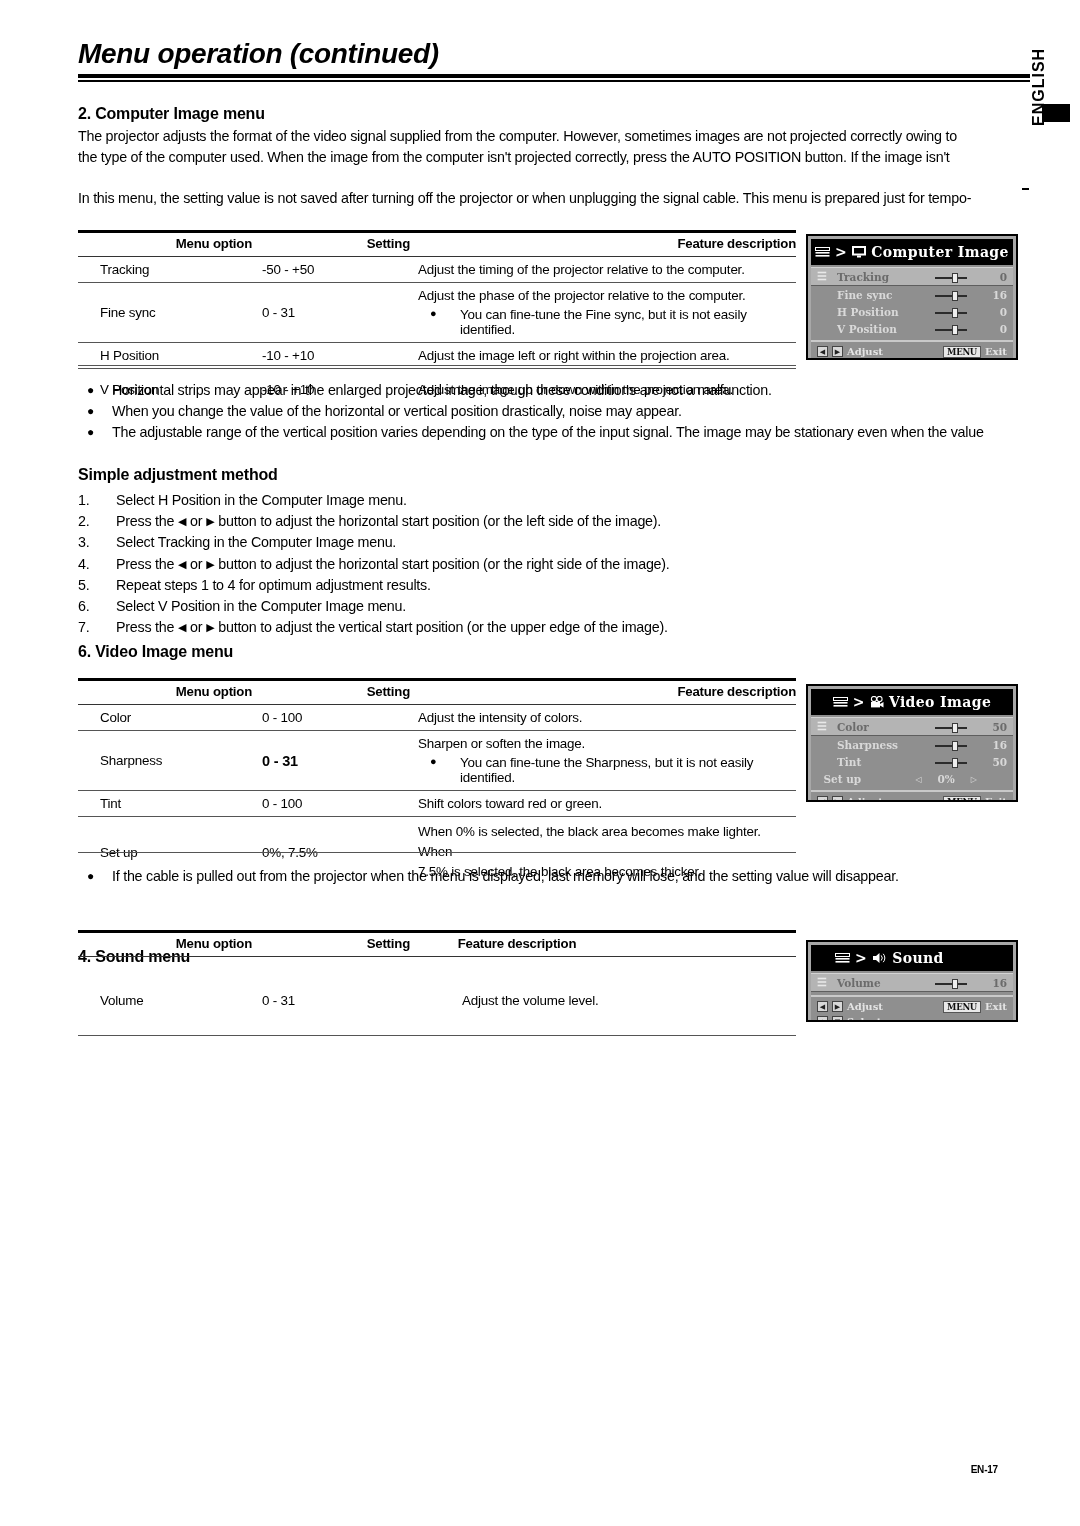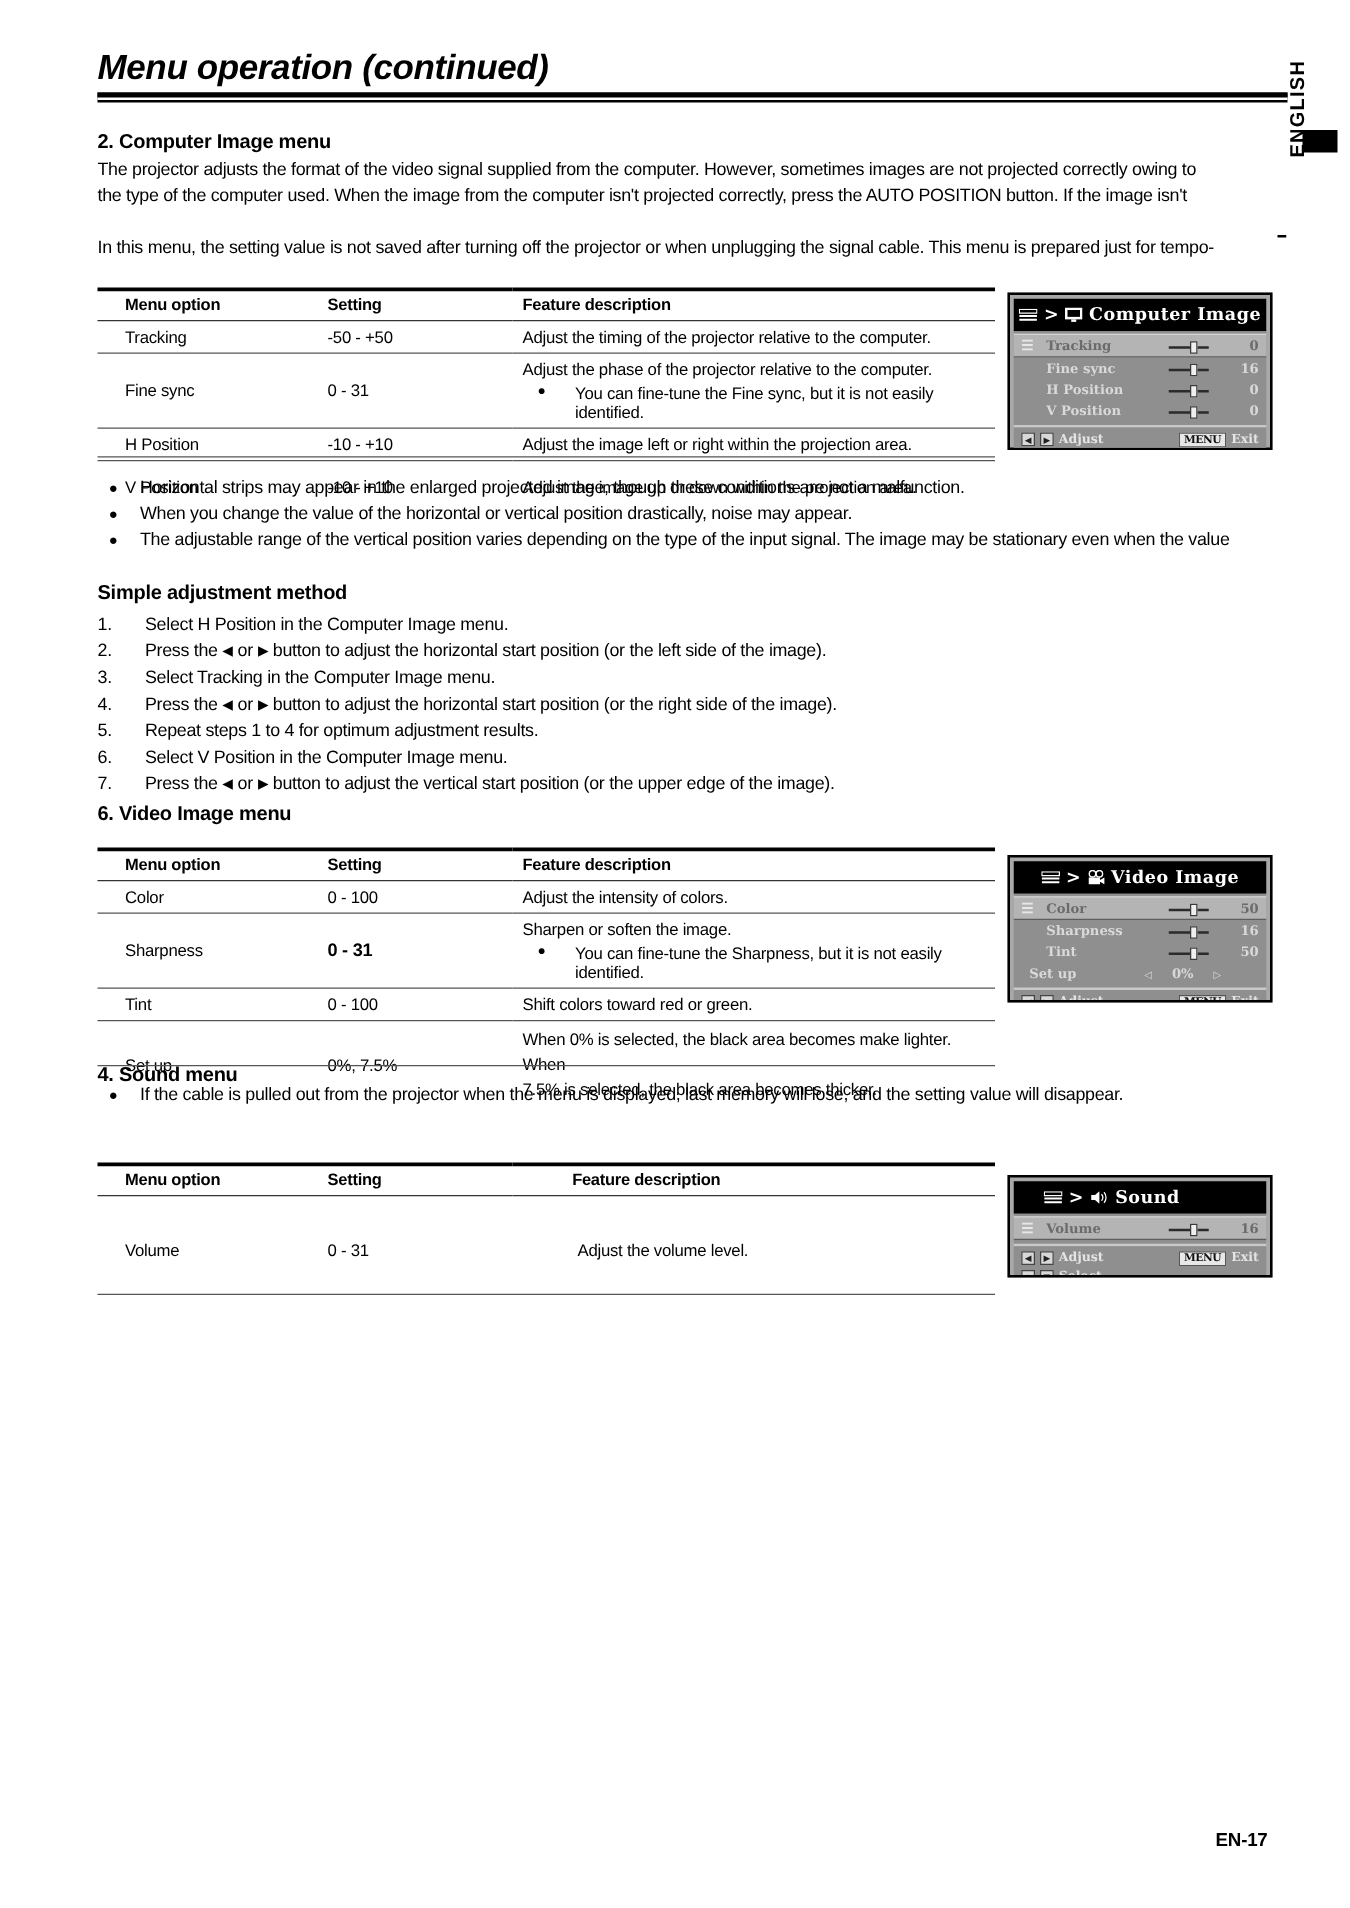--- a/index.html
+++ b/index.html
@@ -137,21 +137,21 @@
 
   
   .tbl {
     position: absolute;
     border-collapse: collapse;
     font-size: 13.4px;
     letter-spacing: -0.2px;
   }
   .tbl .hdr td {
     font-weight: bold;
-    text-align: left;
+    text-align: right;
     font-size: 13.2px;
     padding: 3px 0 5px 0;
   }
   .tbl tr.rule-top td { border-top: 3px solid #000; }
   .tbl tr.rule-thin td { border-top: 1px solid #555; }
   .tbl tr.rule-med td { border-top: 1.6px solid #333; }
   .tbl td { vertical-align: middle; padding: 5px 0; }
   .tbl td.c-opt { padding-left: 22px; width: 152px; }
   .tbl td.c-set { padding-left: 10px; width: 148px; }
   .tbl td.c-desc { padding-left: 8px; }
@@ -234,23 +234,23 @@
     text-align: center; border: 1px solid #444;
   }
   .osd-menu-key {
     background: #e8e8e8; color: #111; font-size: 8.5px; font-weight: bold;
     padding: 0 3px; border: 1px solid #555; letter-spacing: -0.3px;
   }
   .osd-foot .spacer { flex: 1 1 auto; }
 
   .footer-page {
     position: absolute;
-    right: 66px;
+    right: 82px;
     top: 1464px;
-    font-size: 15px;
+    font-size: 10px;
     font-weight: bold;
     letter-spacing: -0.2px;
   }
 </style>
 </head>
 <body>
 
 <div class="page">
 
   <div class="page-title">Menu operation (continued)</div>
@@ -557,21 +557,21 @@
 
   <div class="bullets" style="left:78px; top:866px; width:960px;">
     <div class="bullet-row">
       <span class="dot">●</span>
       <span class="txt">
         <span class="ln">If the cable is pulled out from the projector when the menu is displayed, last memory will lose, and the setting value will disappear.</span>
       </span>
     </div>
   </div>
 
-  <div class="sec-heading" style="left:78px; top:852px;">4. Sound menu</div>
+  <div class="sec-heading" style="left:78px; top:948px;">4. Sound menu</div>
 
   <table class="tbl" style="left:78px; top:930px; width:718px;">
     <tbody>
         <tr class="hdr rule-top">
       <td class="c-opt">Menu option</td>
       <td class="c-set">Setting</td>
       <td class="c-desc" style="text-align:center; padding-right:180px;">Feature description</td>
     </tr>
     <tr class="rule-med">
       <td class="c-opt" style="padding-top:36px;padding-bottom:36px;">Volume</td>

